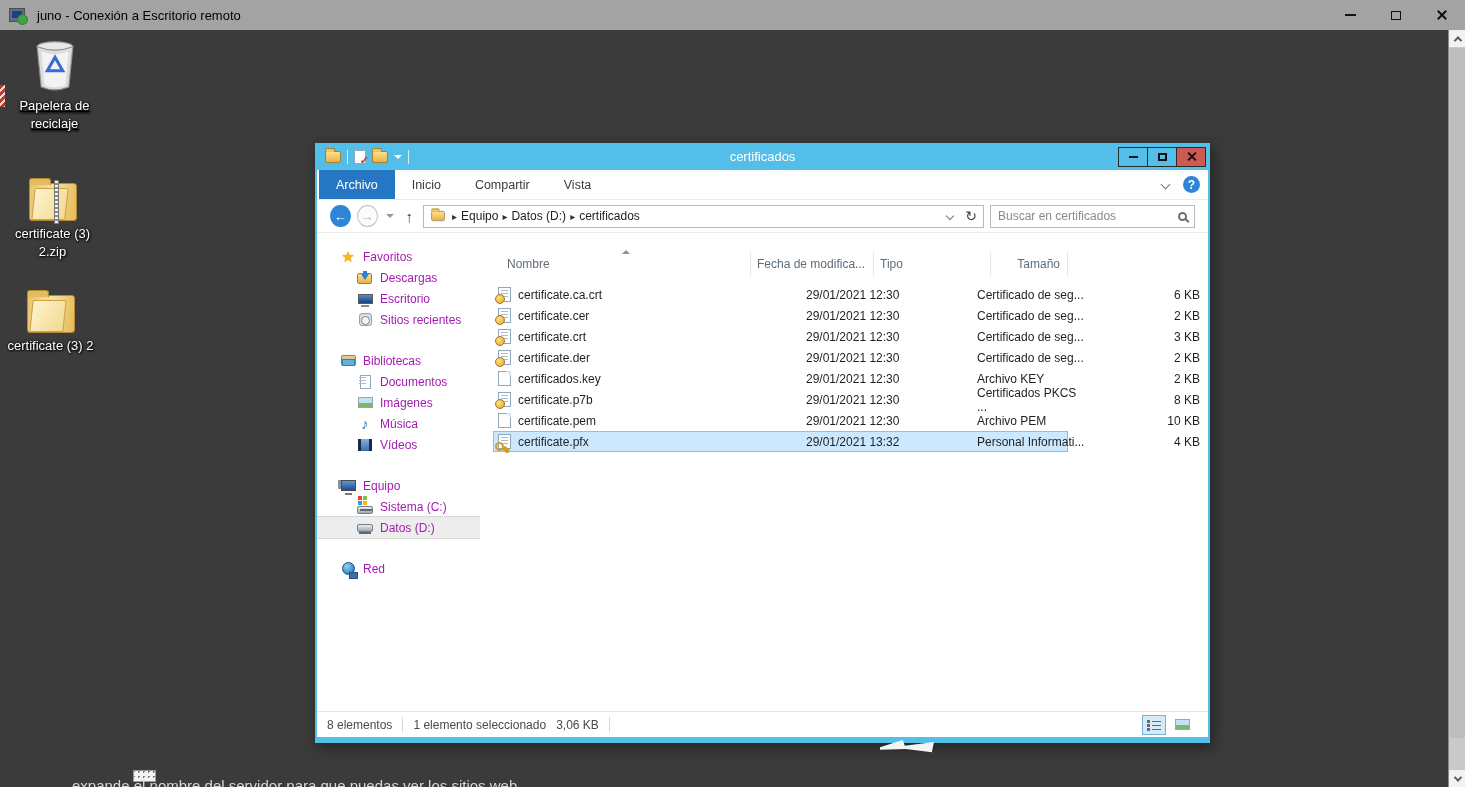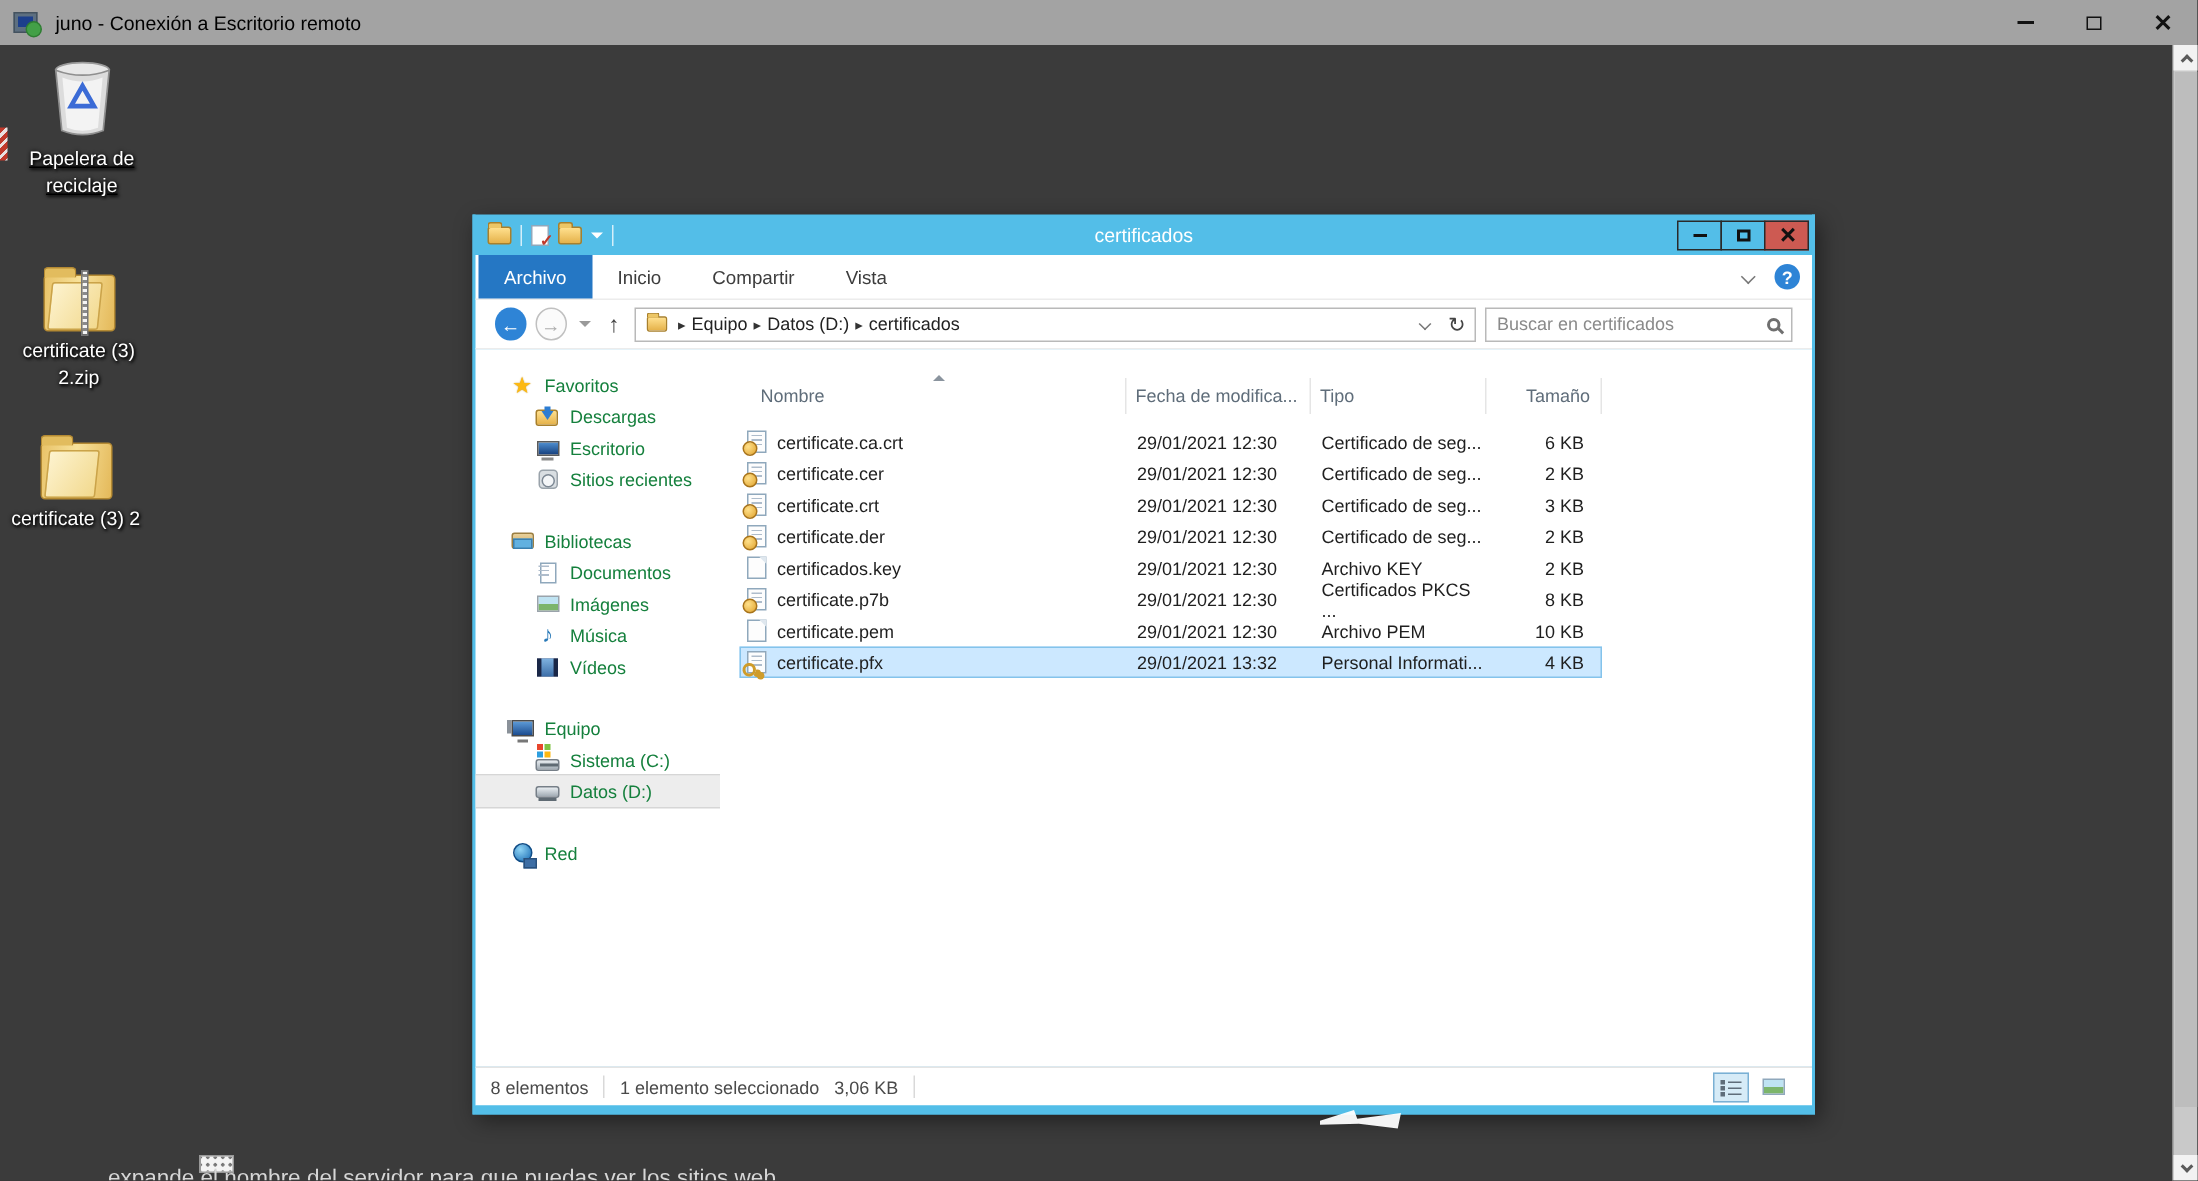--- a/index.html
+++ b/index.html
@@ -94,21 +94,21 @@
   .crumb-sep::after { content:"\25B8"; font-size:10px; color:#333; }
   .addr-chev { width:6px; height:6px; border-right:1px solid #777; border-bottom:1px solid #777; transform:rotate(45deg); margin-right:6px; }
   .refresh { font-size:14px; color:#444; line-height:1; }
   .searchbox { margin-left:auto; flex:0 0 205px; height:23px; border:1px solid #b9b9b9; display:flex; align-items:center; padding:0 7px; background:#fff; }
   .searchbox input { flex:1; border:none; outline:none; font-size:12px; color:#0f766e; font-family:"Liberation Sans",sans-serif; }
   .searchbox input::placeholder { color:#8a8a8a; }
   .mag { position:relative; width:9px; height:9px; border:2px solid #6f6f6f; border-radius:50%; flex:0 0 auto; }
   .mag::after { content:""; position:absolute; width:2px; height:5px; background:#6f6f6f; right:-3px; bottom:-4px; transform:rotate(-45deg); }
 
   .main { display:flex; height:478px; background:#fff; }
-  .sidebar { flex:0 0 163px; padding-top:13px; font-size:12px; color:#15803d; overflow:hidden;text-align:right; }
+  .sidebar { flex:0 0 163px; padding-top:13px; font-size:12px; color:#a21caf; overflow:hidden;text-align:right; }
   .side-row { height:21px; display:flex; align-items:center; gap:7px; padding-left:23px; }
   .side-row.lvl1 { padding-left:40px; }
   .side-row.gap { margin-top:20px; }
   .side-row.selected { background:#ededed; outline:1px solid #d6d6d6; }
   .sic { width:16px; height:16px; position:relative; flex:0 0 auto; display:flex; align-items:center; justify-content:center; }
   .sic-star::after { content:"\2605"; color:#fdb913; font-size:15px; text-shadow:0 0 1px #b8860b; }
   .sic-folder-core { position:absolute; left:0; top:3px; width:15px; height:11px; background:linear-gradient(#ffe08e,#e5b24a); border:1px solid #a8802c; border-radius:2px; }
   .sic-down-arrow { position:absolute; z-index:2; left:4px; top:4px; width:0; height:0; border-left:4px solid transparent; border-right:4px solid transparent; border-top:6px solid #2d7dd2; }
   .sic-down-arrow::before { content:""; position:absolute; left:-2px; top:-9px; width:4px; height:4px; background:#2d7dd2; }
   .sic-monitor { width:15px; height:10px; background:linear-gradient(#4f8fd0,#17407e); border:1px solid #5a5a5a; }
@@ -135,21 +135,21 @@
 
   .filelist { flex:1; position:relative; font-size:12px; color:#1f1f1f; }
   .lheader { display:flex; height:24px; align-items:center; color:#5f6d7a; position:relative; margin-top:19px; }
   .lh { height:100%; display:flex; align-items:center; border-right:1px solid #e5e5e5; padding-left:6px; position:relative; }
   .lh-name { flex:0 0 271px; padding-left:27px; }
   .lh-date { flex:0 0 123px; }
   .lh-type { flex:0 0 117px; }
   .lh-size { flex:0 0 77px; justify-content:flex-end; padding-right:7px; }
   .sortasc { position:absolute; left:142px; top:-2px; width:0; height:0; border-left:4px solid transparent; border-right:4px solid transparent; border-bottom:4px solid #8a949e; }
   .rows { margin-top:8px; }
-  .frow { display:flex; align-items:center; height:21px; margin-left:13px; width:575px; border:1px solid transparent; }
+  .frow { display:flex; align-items:center; height:21px; margin-left:13px; width:575px; border:1px solid transparent;gap:48px; }
   .frow.selected { background:#cce8ff; border-color:#84c3eb; }
   .fcell-name { flex:0 0 258px; display:flex; align-items:center; gap:7px; padding-left:4px; }
   .fcell-date { flex:0 0 123px; padding-left:6px; }
   .fcell-type { flex:0 0 117px; padding-left:6px; }
   .fcell-size { flex:0 0 70px; text-align:right; padding-right:6px; }
 
   .fic { position:relative; width:13px; height:15px; flex:0 0 auto; background:#fdfdfd; border:1px solid #8fa8bc; }
   .fic-cert::before { content:""; position:absolute; left:2px; top:2px; right:2px; height:8px; background:repeating-linear-gradient(#aebccb 0 1px, transparent 1px 3px); }
   .fic-cert::after { content:""; position:absolute; left:-4px; bottom:-3px; width:8px; height:8px; border-radius:50%;
     background:radial-gradient(circle at 35% 35%, #ffe08a, #e0a32e); border:1px solid #a8741c; }

